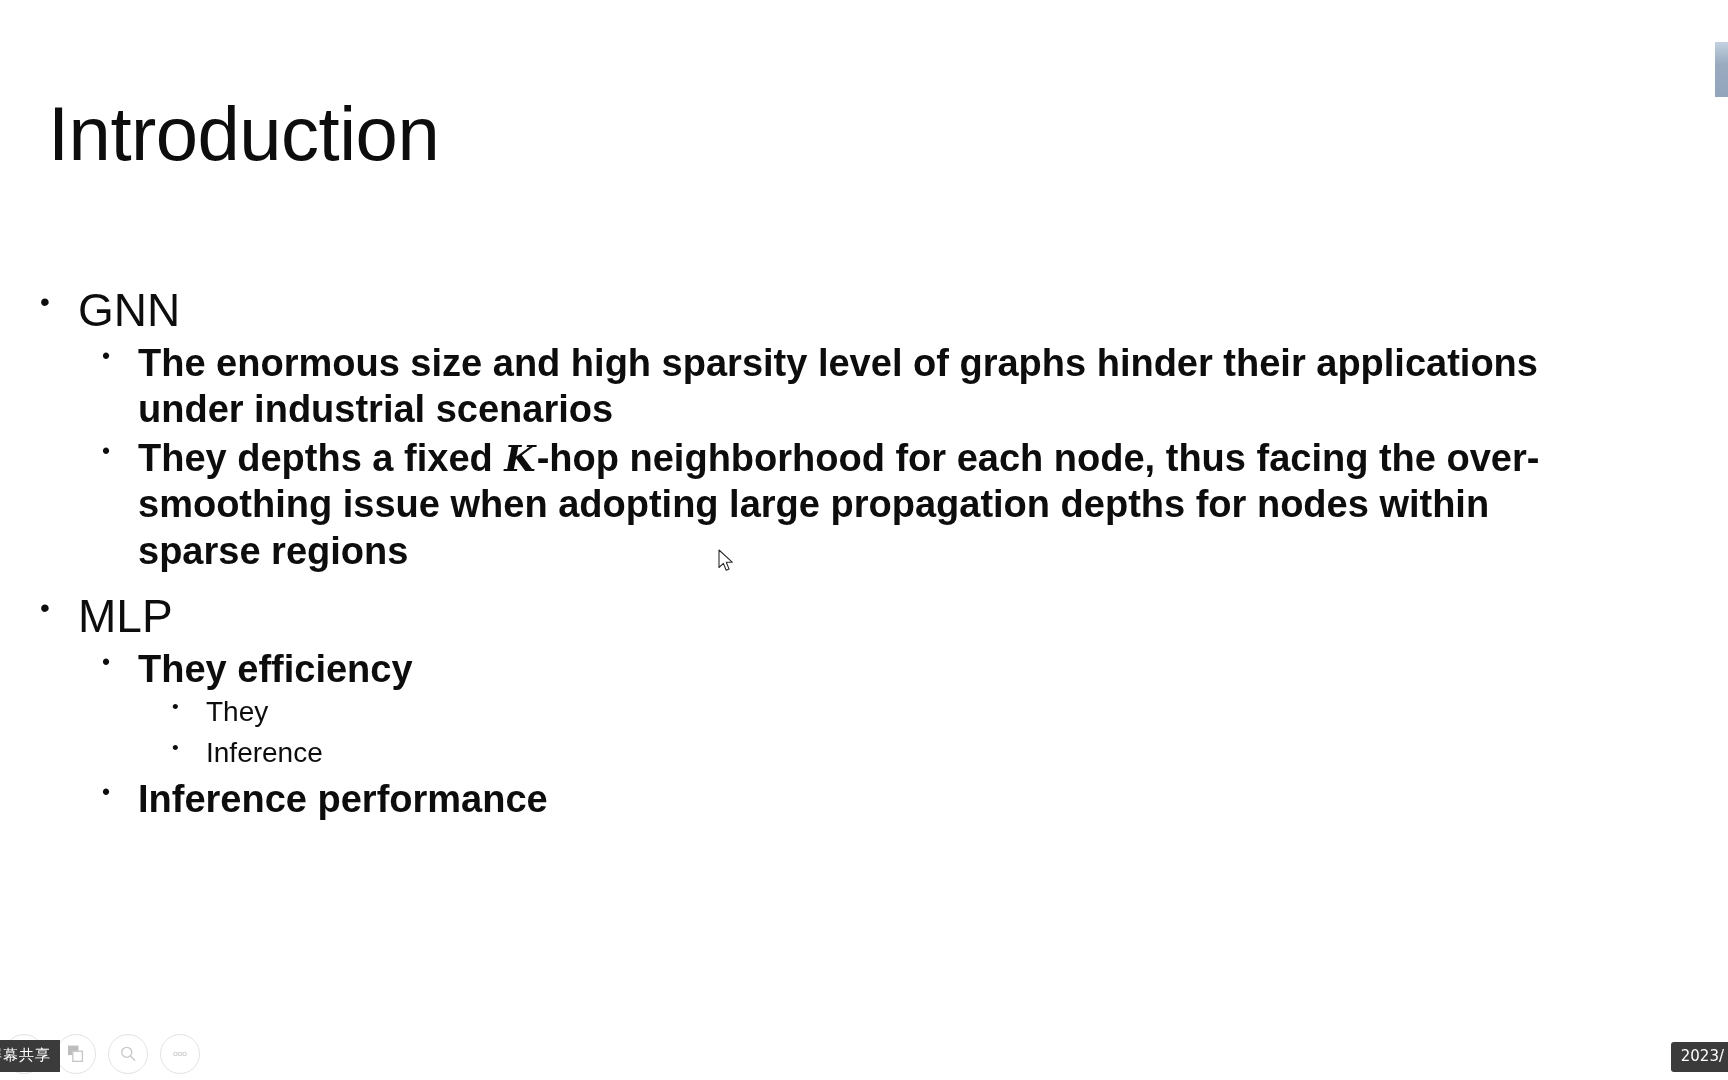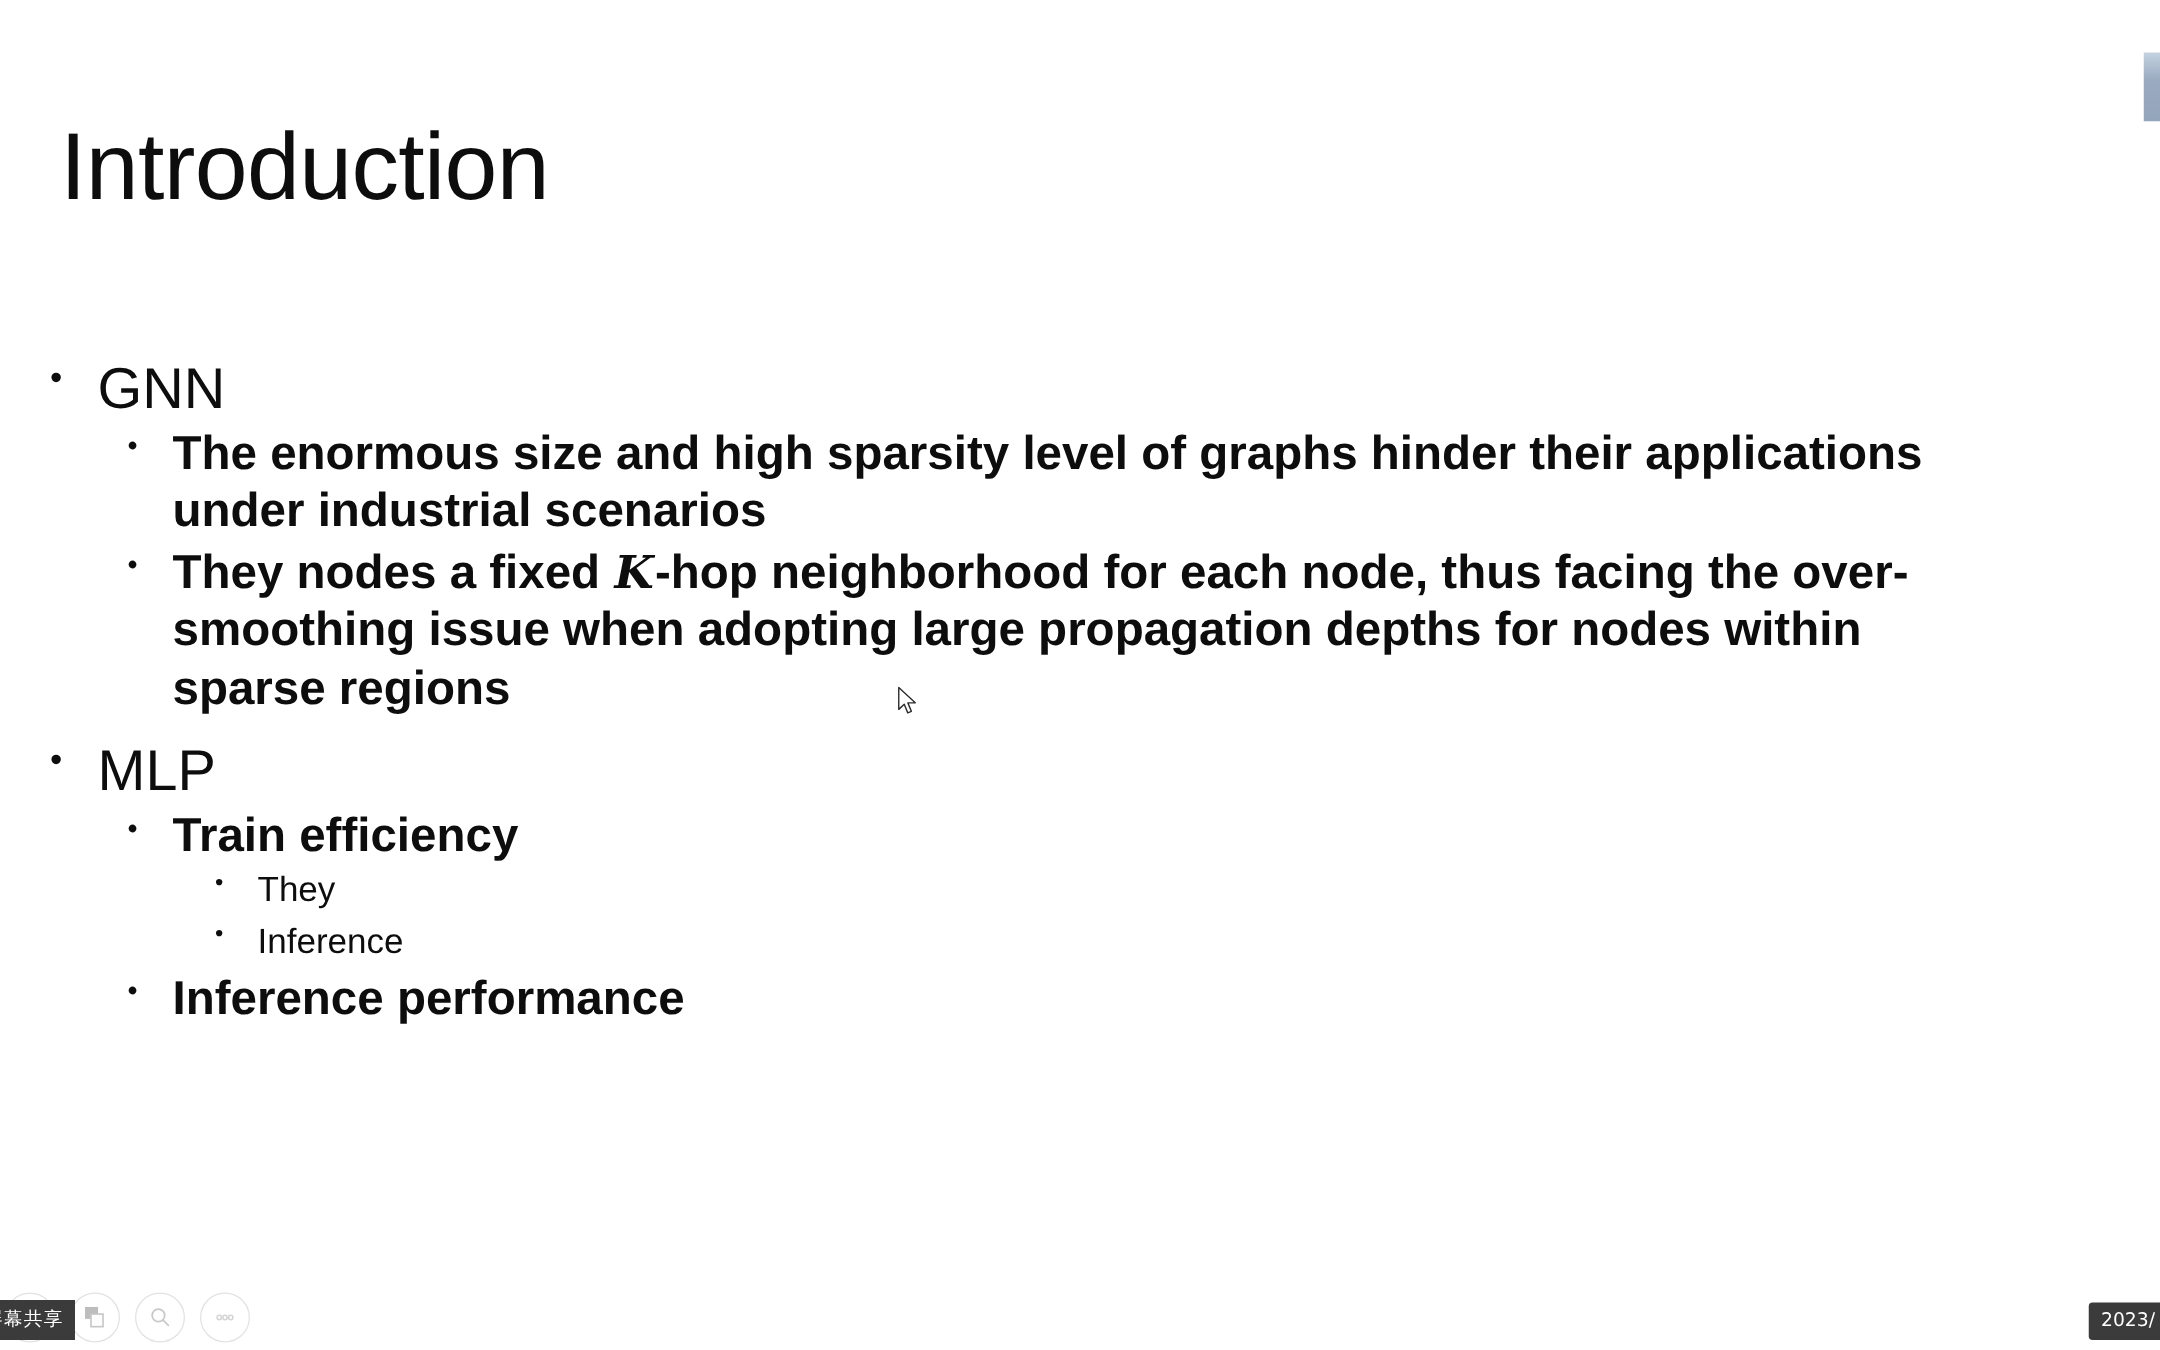--- a/index.html
+++ b/index.html
@@ -186,33 +186,33 @@
       <span class="txt">GNN</span>
     </div>
 
     <div class="li lvl2">
       <span class="dot">•</span>
       <span class="txt">The enormous size and high sparsity level of graphs hinder their applications under industrial scenarios</span>
     </div>
 
     <div class="li lvl2">
       <span class="dot">•</span>
-      <span class="txt"><span>They nodes a fixed </span><span class="mathvar">K</span><span>-hop neighborhood for each node, thus facing the over-smoothing issue when adopting large propagation depths for nodes within sparse regions</span></span>
+      <span class="txt"><span>They depths a fixed </span><span class="mathvar">K</span><span>-hop neighborhood for each node, thus facing the over-smoothing issue when adopting large propagation depths for nodes within sparse regions</span></span>
     </div>
 
     <div class="gap-sm"></div>
 
     <div class="li lvl1">
       <span class="dot">•</span>
       <span class="txt">MLP</span>
     </div>
 
     <div class="li lvl2">
       <span class="dot">•</span>
-      <span class="txt">Train efficiency</span>
+      <span class="txt">They efficiency</span>
     </div>
 
     <div class="li lvl3">
       <span class="dot">•</span>
       <span class="txt">They</span>
     </div>
 
     <div class="li lvl3">
       <span class="dot">•</span>
       <span class="txt">Inference</span>

